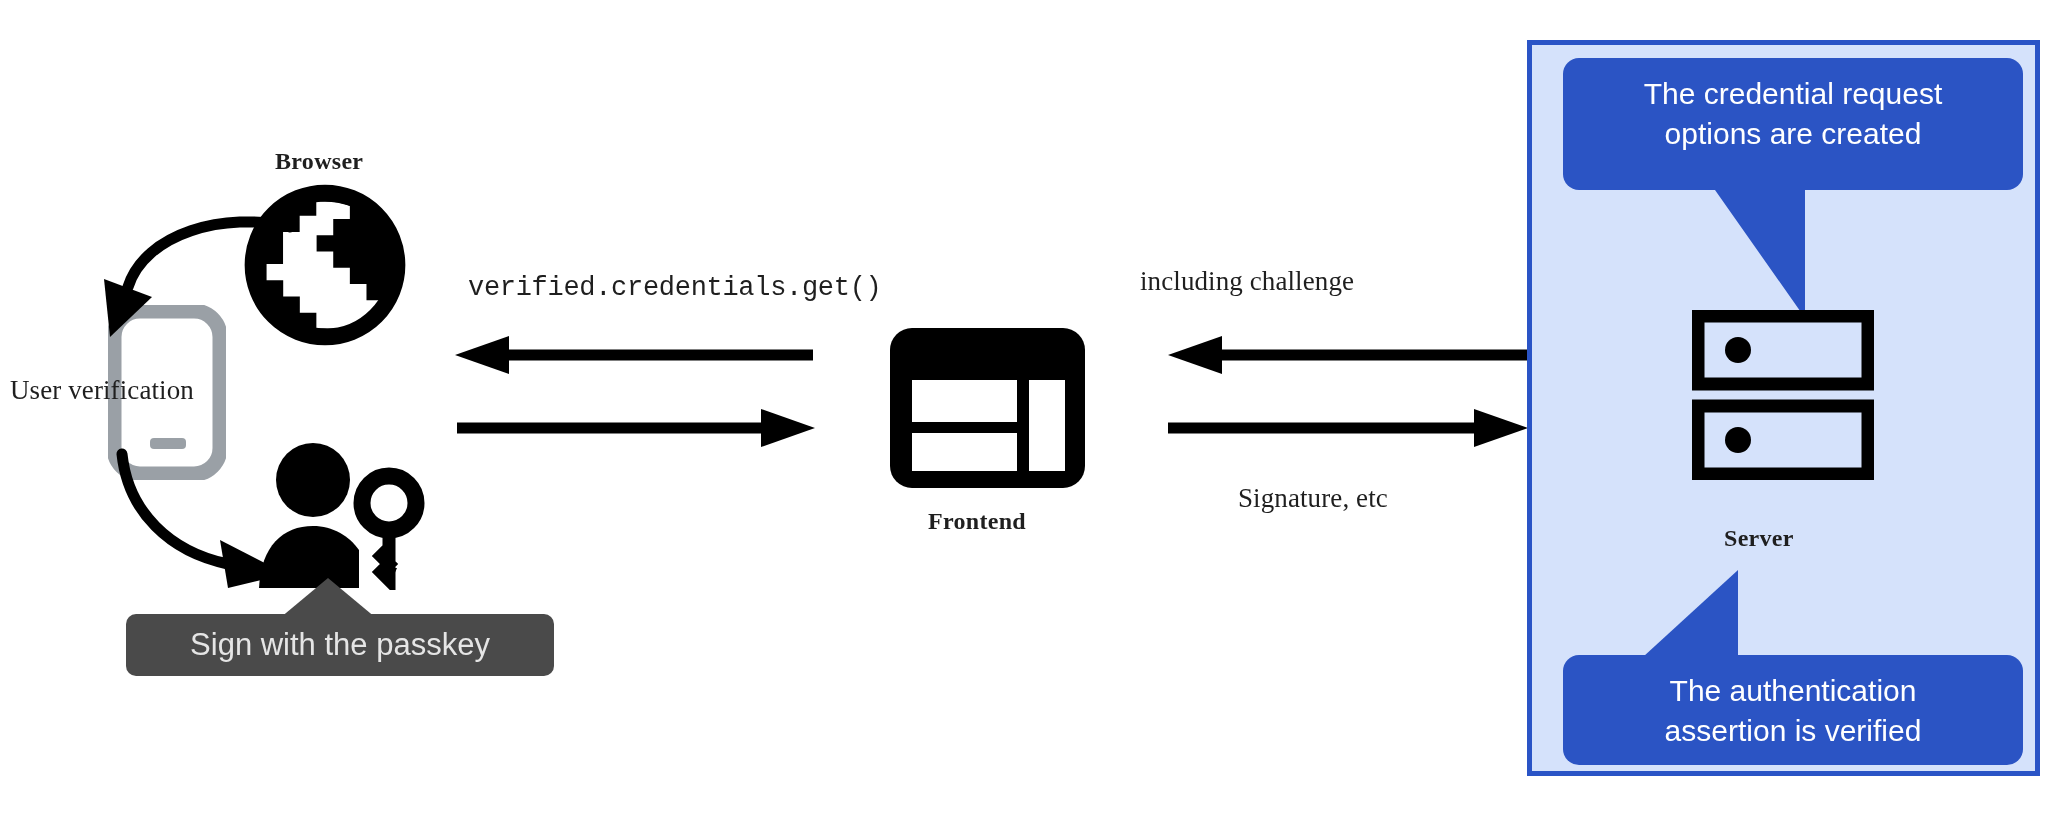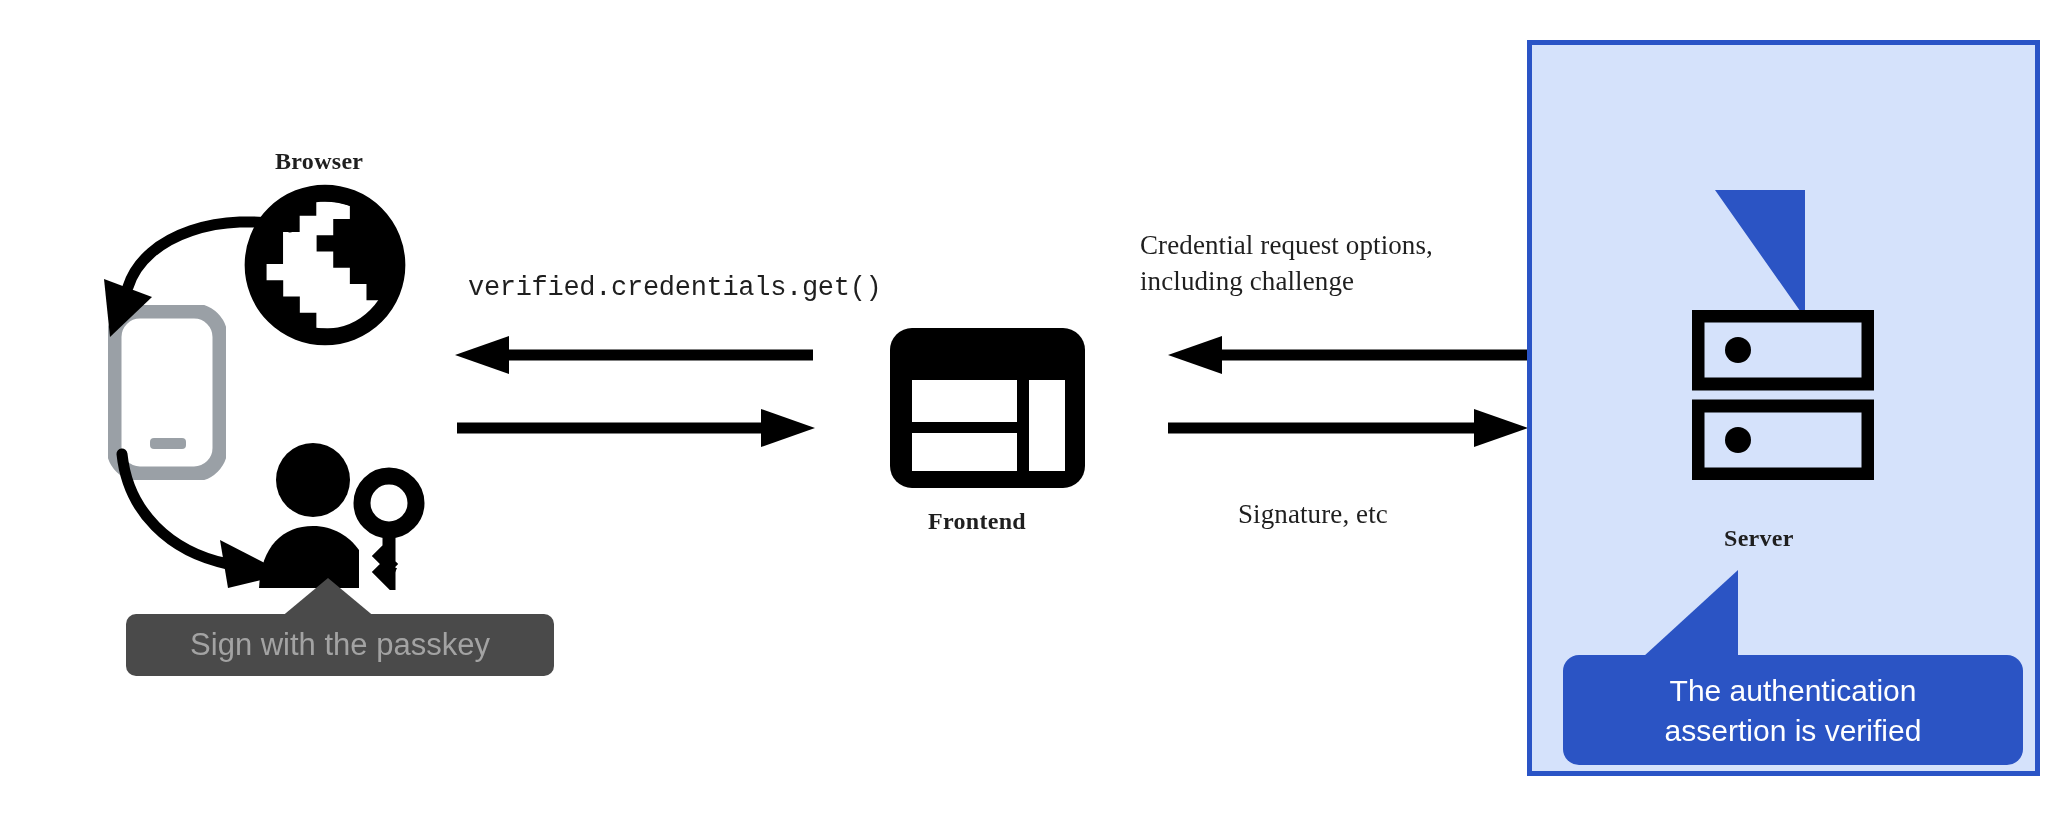--- a/index.html
+++ b/index.html
@@ -45,21 +45,21 @@
     padding:16px 18px;
     box-sizing:border-box;
     white-space:pre-line;
   }
 
   
   #passkey-tip{
     position:absolute;
     left:126px;top:614px;width:428px;height:62px;
     background:#4a4a4a;
-    color:#a3a3a3;
+    color:#e5e5e5;
     border-radius:10px;
     font-size:31px;
     line-height:62px;
     text-align:center;
     box-sizing:border-box;
   }
   #passkey-tip-tail{
     position:absolute;
     left:280px;top:578px;
     width:0;height:0;
@@ -102,20 +102,21 @@
     </svg>
   </div>
 
   <div class="abs" style="left:100px;top:440px;width:230px;height:150px;">
     <svg width="230" height="150" viewBox="0 0 230 150">
       <path d="M22 14 C28 72 70 112 128 124" fill="none" stroke="#000" stroke-width="11" stroke-linecap="round"></path>
       <polygon points="186,134 120,100 128,148" fill="#000"></polygon>
     </svg>
   </div>
 
+  <div class="lbl abs" style="left:10px;top:372px;">User verification</div>
 
   <div class="abs" style="left:255px;top:440px;width:175px;height:150px;">
     <svg width="175" height="150" viewBox="0 0 175 150">
       <circle cx="58" cy="40" r="37" fill="#000"></circle>
       <path d="M4 148 C6 106 28 86 58 86 C78 86 94 96 104 110 L104 148 Z" fill="#000"></path>
       <circle cx="134" cy="63" r="27" fill="none" stroke="#000" stroke-width="17"></circle>
       <path d="M134 88 L134 140 L126 132 L134 124 L126 116 L134 108" fill="none" stroke="#000" stroke-width="13" stroke-linejoin="miter"></path>
       <polygon points="126,128 142,128 134,146" fill="#000"></polygon>
     </svg>
   </div>
@@ -143,46 +144,48 @@
   <div class="abs" style="left:890px;top:328px;width:195px;height:160px;">
     <svg width="195" height="160" viewBox="0 0 195 160">
       <rect x="0" y="0" width="195" height="160" rx="22" fill="#000"></rect>
       <rect x="22" y="52" width="105" height="42" fill="#fff"></rect>
       <rect x="22" y="105" width="105" height="38" fill="#fff"></rect>
       <rect x="139" y="52" width="36" height="91" fill="#fff"></rect>
     </svg>
   </div>
   <div class="lbl bold abs" style="left:928px;top:503px;">Frontend</div>
 
-  <div class="lbl abs" style="left:1140px;top:227px;"><span>Credential request options,</span><br><span>including challenge</span></div>
+  <div class="lbl abs" style="left:1140px;top:227px;"><br><span>including challenge</span></div>
 
   <div class="abs" style="left:1168px;top:335px;width:360px;height:40px;">
     <svg width="360" height="40" viewBox="0 0 360 40">
       <line x1="46" y1="20" x2="360" y2="20" stroke="#000" stroke-width="11"></line>
       <polygon points="0,20 54,1 54,39" fill="#000"></polygon>
     </svg>
   </div>
 
   <div class="abs" style="left:1168px;top:408px;width:360px;height:40px;">
     <svg width="360" height="40" viewBox="0 0 360 40">
       <line x1="0" y1="20" x2="312" y2="20" stroke="#000" stroke-width="11"></line>
       <polygon points="360,20 306,1 306,39" fill="#000"></polygon>
     </svg>
   </div>
 
-  <div class="lbl abs" style="left:1238px;top:496px;">Signature, etc</div>
+  <div class="lbl abs" style="left:1238px;top:480px;">Signature, etc</div>
 
   <div id="server-panel"></div>
 
   <div class="abs" style="left:1620px;top:190px;width:220px;height:130px;">
     <svg width="220" height="130" viewBox="0 0 220 130">
       <polygon points="0,0 185,0 185,128 95,0" fill="#2b54c4"></polygon>
     </svg>
   </div>
 
+  <div class="callout" style="left:1563px;top:58px;width:460px;height:132px;">The credential request
+options are created</div>
 
   <div class="abs" style="left:1692px;top:310px;width:182px;height:170px;">
     <svg width="182" height="170" viewBox="0 0 182 170">
       <rect x="6" y="6" width="170" height="68" fill="none" stroke="#000" stroke-width="13"></rect>
       <circle cx="46" cy="40" r="13" fill="#000"></circle>
       <rect x="6" y="96" width="170" height="68" fill="none" stroke="#000" stroke-width="13"></rect>
       <circle cx="46" cy="130" r="13" fill="#000"></circle>
     </svg>
   </div>
   <div class="lbl bold abs" style="left:1724px;top:520px;">Server</div>

